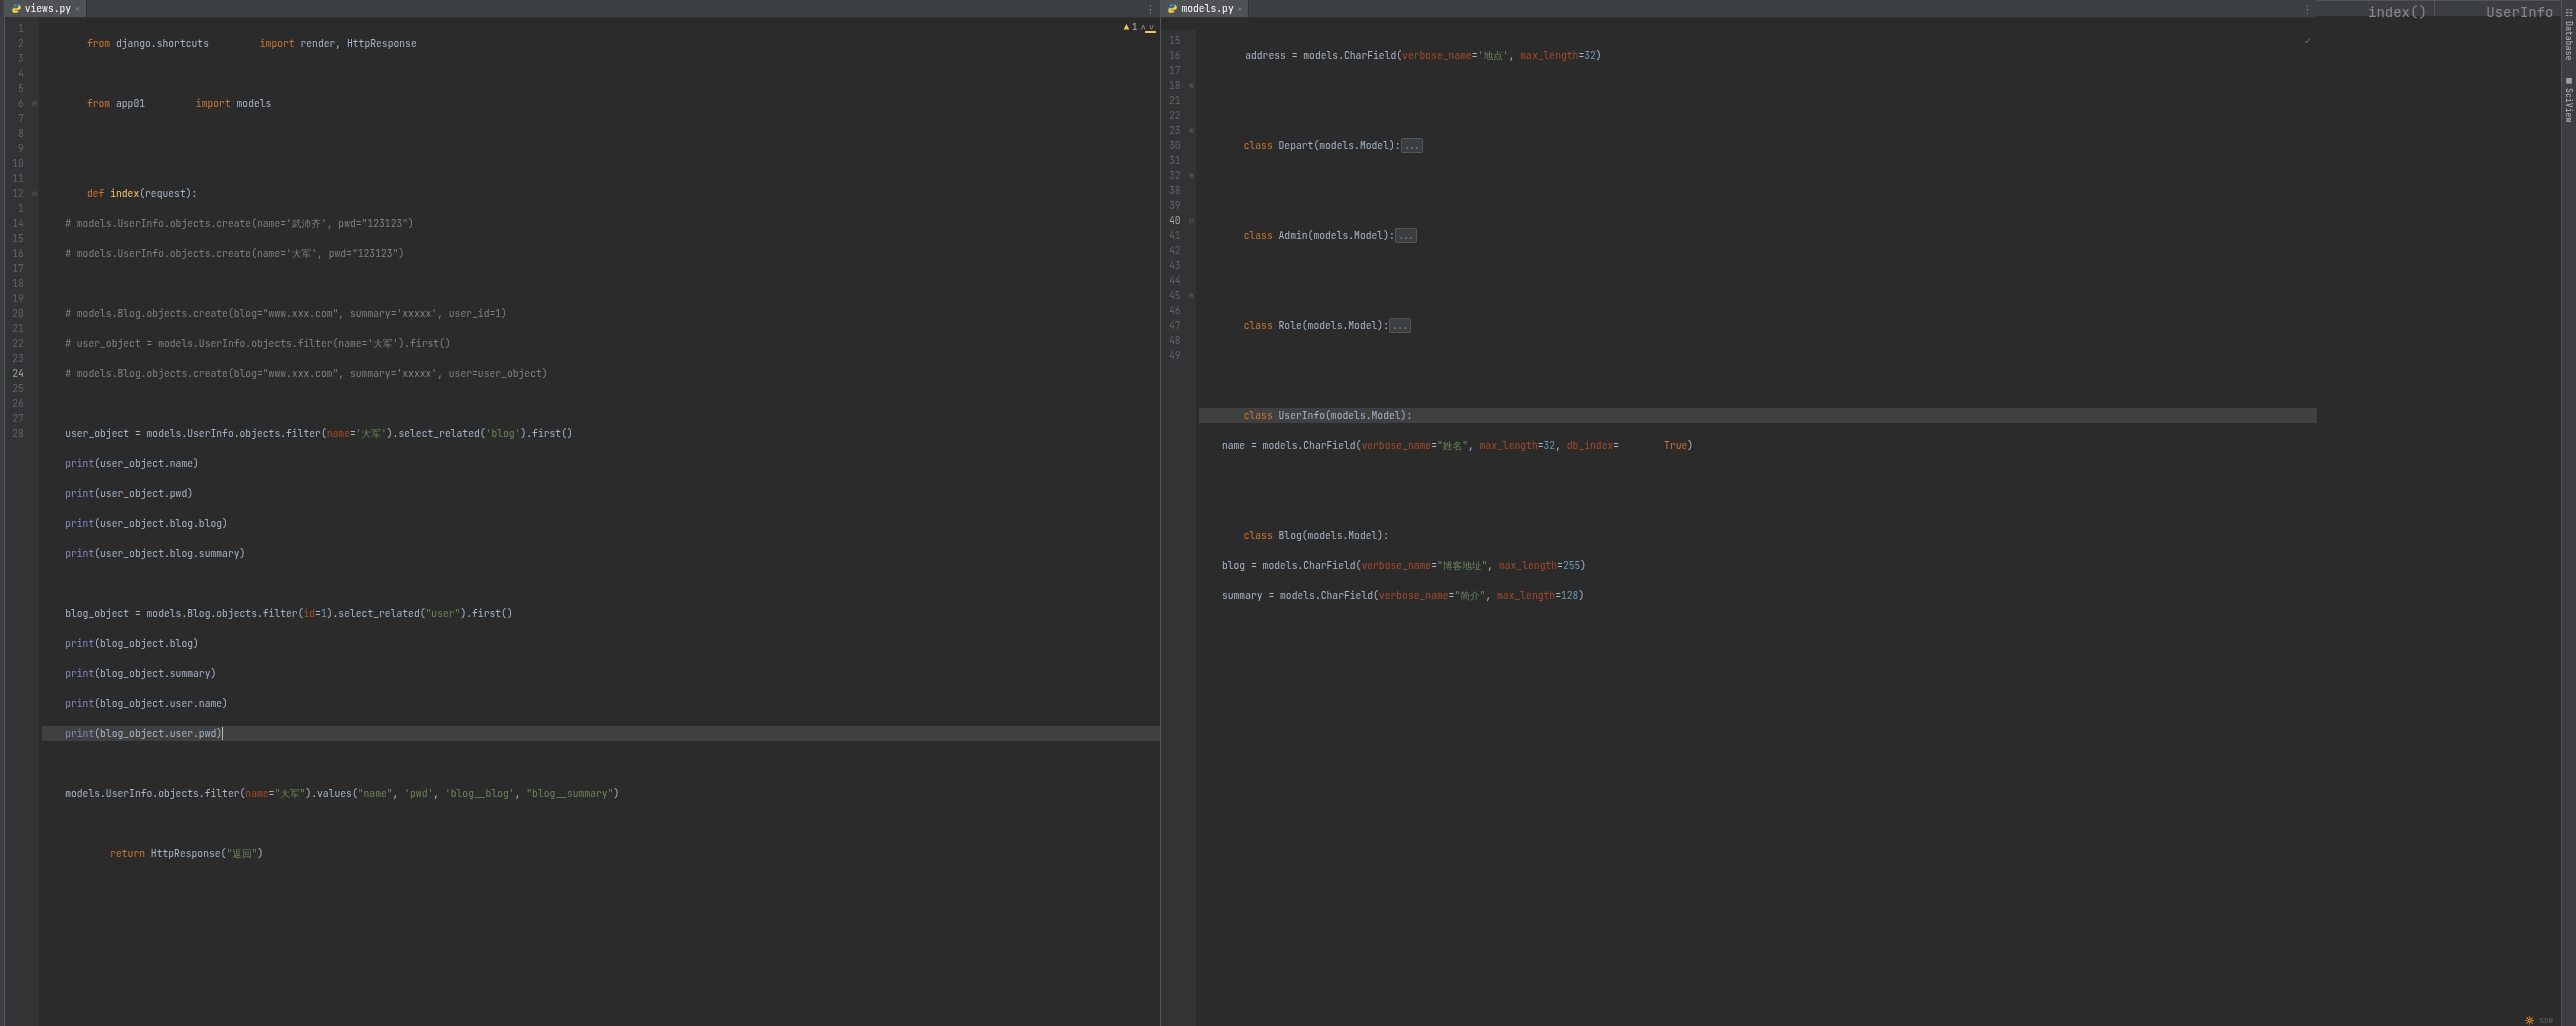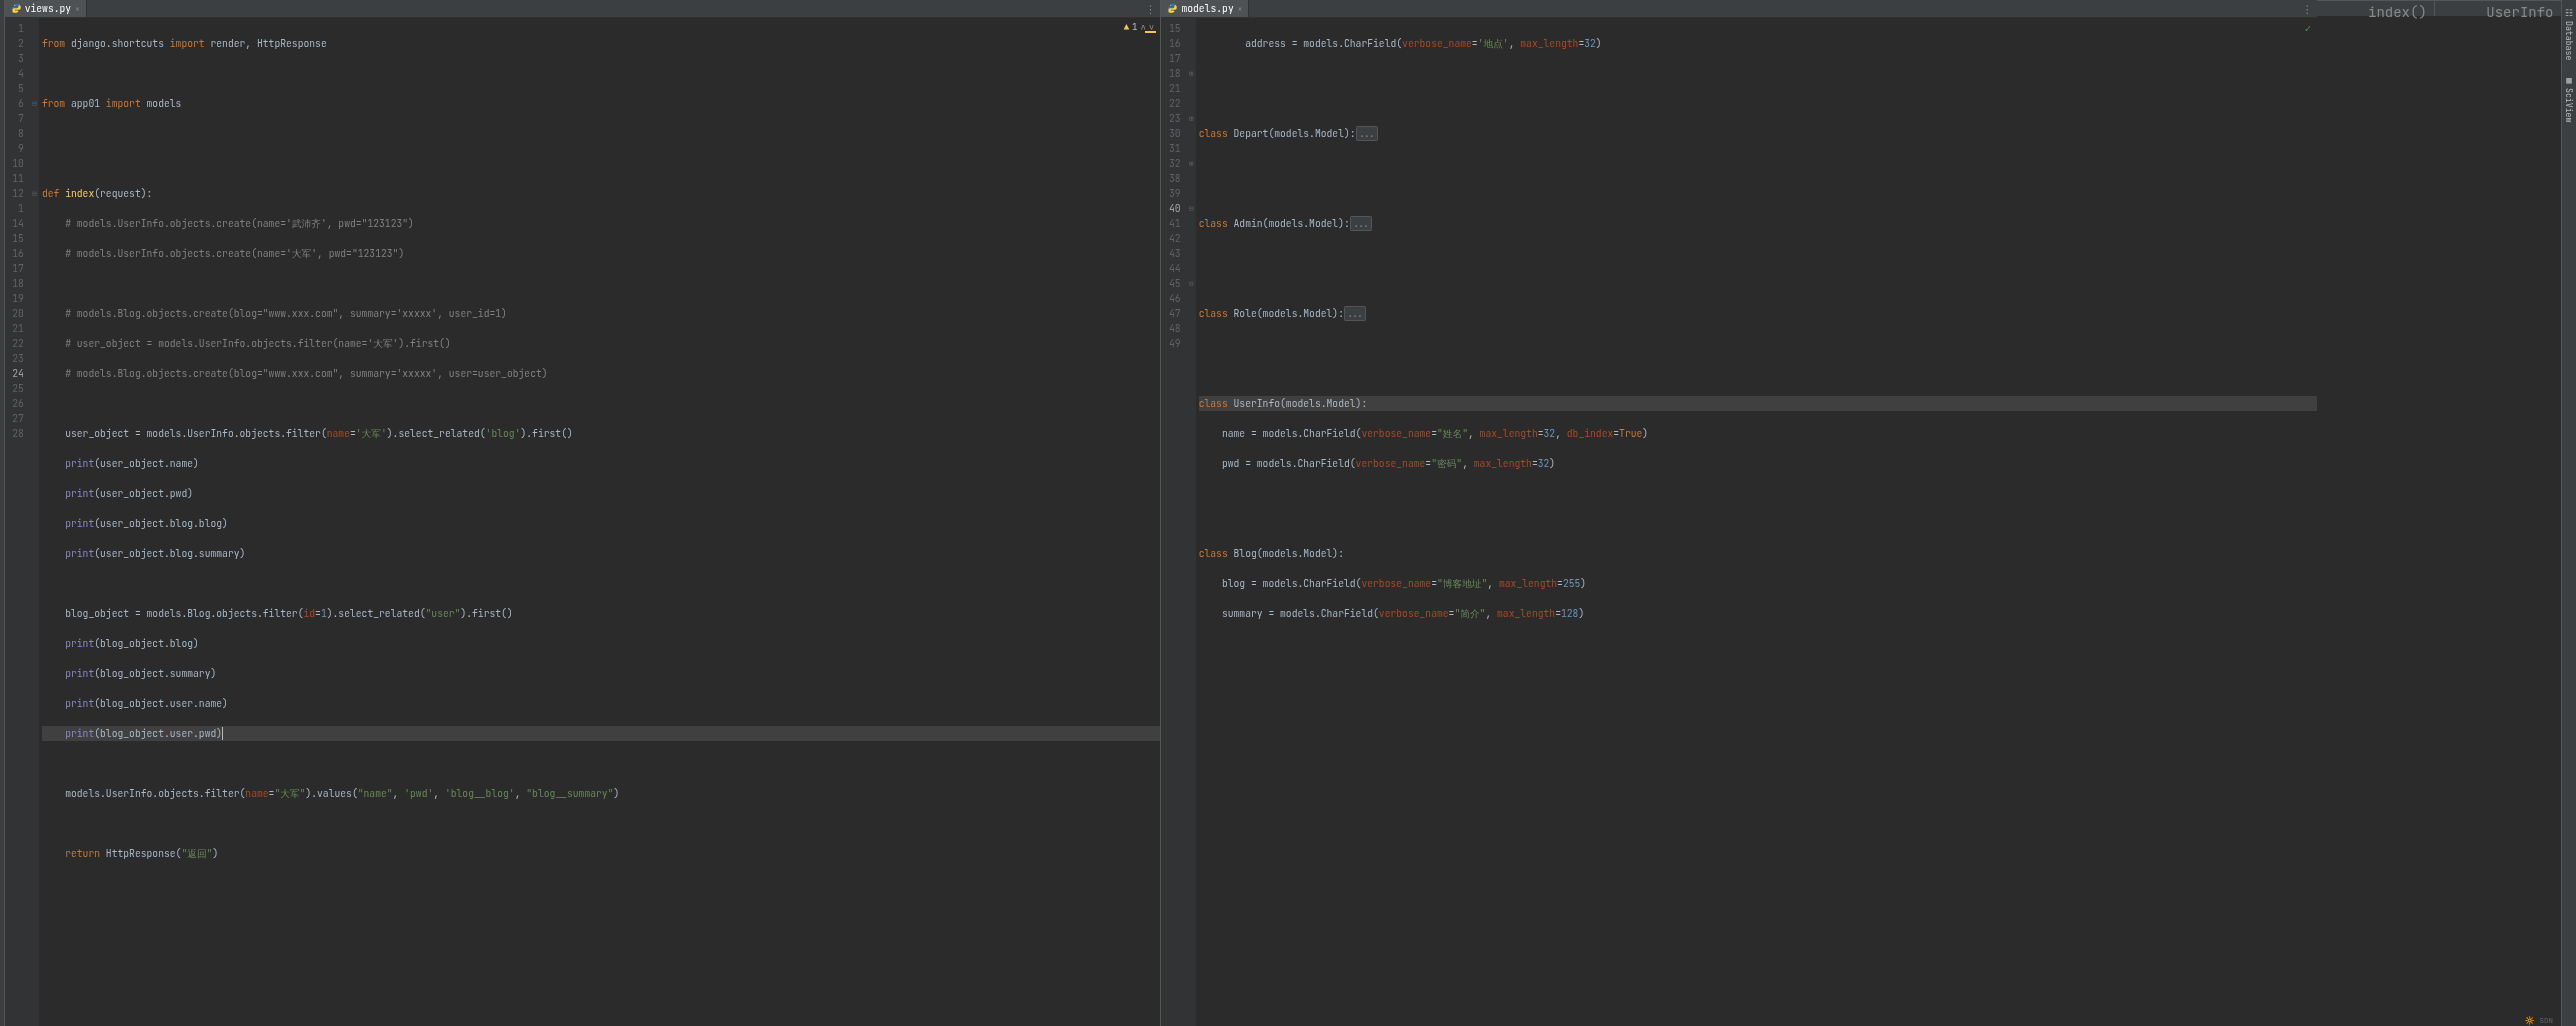--- a/index.html
+++ b/index.html
@@ -21,21 +21,21 @@
   flex: 1;
   display: flex;
 }
 .editor-pane {
   flex: 1;
   display: flex;
   flex-direction: column;
   background: #2b2b2b;
   border-right: 0.7px solid #555;
 }
-.editor-pane:last-child { border-right: none; }
+.editor-pane:last-child { border-right: none; gap: 12px; }
 .tab-bar {
   background: #3c3f41;
   display: flex;
   align-items: center;
   height: 18px;
   border-bottom: 0.7px solid #323232;
 }
 .tab {
   display: flex;
   align-items: center;
@@ -84,21 +84,21 @@
 }
 .fold-gutter .fm { height: 15px; line-height:15px; color:#606366; font-size:7.5px; text-align:center; }
 .code {
   padding: 3px 0 3px 3px;
   flex: 1;
   white-space: pre;
   line-height: 15px;
 }
 .code .line { height: 15px; }
 .code .line.current { background: #404040; }
-.kw { color: #cc7832; }
+.kw { color: #cc7832; margin-left: 45px; }
 .fn { color: #ffc66d; }
 .str { color: #6a8759; }
 .cmt { color: #808080; }
 .num { color: #6897bb; }
 .param { color: #aa4926; }
 .builtin { color: #8888c6; }
 .fold { background: #3c3f41; color:#808080; padding:0 1.5px; border:0.7px solid #555; border-radius:1.5px; }
 .usage { background:#32593d; border-radius:1.5px; }
 .caret { border-right:0.7px solid #bbb; }
 .inspection {
@@ -355,21 +355,20 @@
 <div class="line"></div>
 <div class="line"></div>
 <div class="line"><span class="kw">class</span><span> Admin(models.Model):</span><span class="fold">...</span></div>
 <div class="line"></div>
 <div class="line"></div>
 <div class="line"><span class="kw">class</span><span> Role(models.Model):</span><span class="fold">...</span></div>
 <div class="line"></div>
 <div class="line"></div>
 <div class="line current"><span class="kw">class</span><span> UserInfo(models.Model):</span></div>
 <div class="line">    <span>name = models.CharField(</span><span class="param">verbose_name</span><span>=</span><span class="str">"姓名"</span><span>, </span><span class="param">max_length</span><span>=</span><span class="num">32</span><span>, </span><span class="param">db_index</span><span>=</span><span class="kw">True</span><span>)</span></div>
-<div class="line">    <span>pwd = models.CharField(</span><span class="param">verbose_name</span><span>=</span><span class="str">"密码"</span><span>, </span><span class="param">max_length</span><span>=</span><span class="num">32</span><span>)</span></div>
 <div class="line"></div>
 <div class="line"></div>
 <div class="line"><span class="kw">class</span><span> Blog(models.Model):</span></div>
 <div class="line">    <span>blog = models.CharField(</span><span class="param">verbose_name</span><span>=</span><span class="str">"博客地址"</span><span>, </span><span class="param">max_length</span><span>=</span><span class="num">255</span><span>)</span></div>
 <div class="line">    <span>summary = models.CharField(</span><span class="param">verbose_name</span><span>=</span><span class="str">"简介"</span><span>, </span><span class="param">max_length</span><span>=</span><span class="num">128</span><span>)</span></div>
 <div class="line"></div>
     </div>
   </div>
 </div>
 

